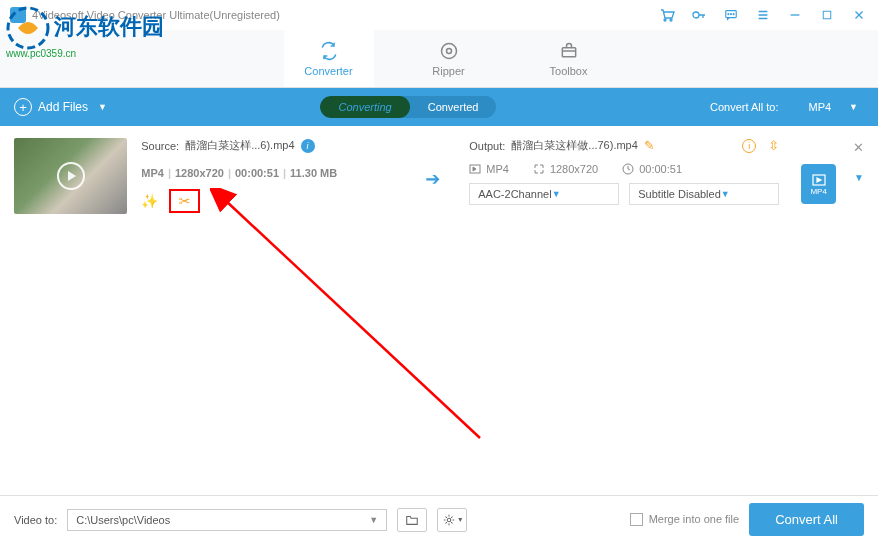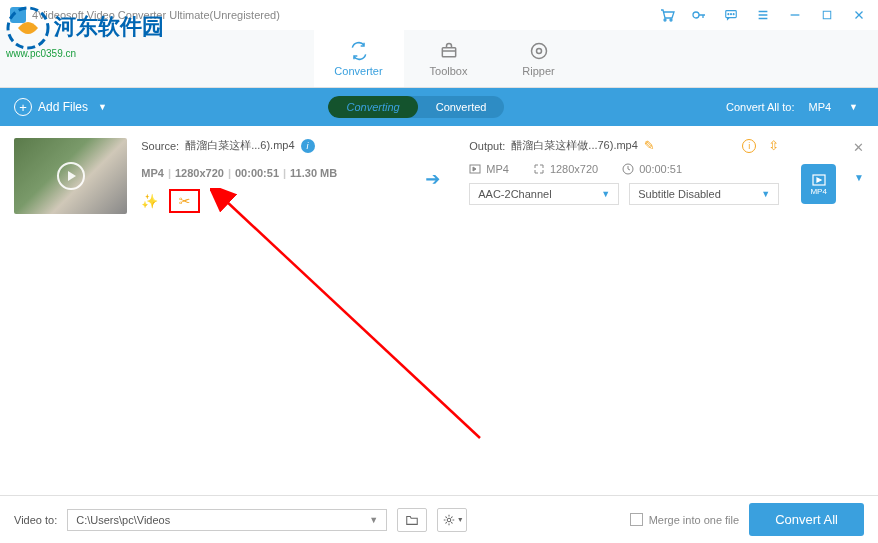--- a/index.html
+++ b/index.html
@@ -4,34 +4,34 @@
 <style>
 * { margin: 0; padding: 0; box-sizing: border-box; font-family: "Segoe UI", Arial, sans-serif; }
 body { width: 878px; height: 543px; background: #fff; overflow: hidden; position: relative; }
 
 .titlebar { height: 30px; display: flex; align-items: center; padding: 0 10px; font-size: 11px; color: #888; }
 .titlebar-icon { width: 16px; height: 16px; margin-right: 6px; display: flex; align-items: center; justify-content: center; }
 .titlebar-spacer { flex: 1; }
 .titlebar-controls { display: flex; gap: 14px; align-items: center; }
 .titlebar-controls span { color: #3aa0de; cursor: pointer; font-size: 14px; display: flex; align-items: center; justify-content: center; width: 18px; height: 18px; }
 
-.tabs-top { height: 58px; background: #f7f9fa; display: flex; align-items: center; justify-content: center; border-bottom: 1px solid #e0e0e0; padding-left: 19px; }
+.tabs-top { height: 58px; background: #f7f9fa; display: flex; align-items: center; justify-content: center; gap: 30px; border-bottom: 1px solid #e0e0e0; padding-left: 19px; }
 .tab-item { display: flex; flex-direction: column; align-items: center; justify-content: center; width: 90px; height: 100%; cursor: pointer; color: #888; font-size: 11px; gap: 4px; }
 .tab-item.active { background: #fff; color: #3aa0de; }
 .tab-item svg { width: 20px; height: 20px; }
 
 .toolbar { height: 38px; background: #3aa0de; display: flex; align-items: center; padding: 0 14px; color: #fff; font-size: 12px; }
 .add-files { display: flex; align-items: center; gap: 6px; cursor: pointer; }
 .add-files-plus { width: 18px; height: 18px; border: 1.5px solid #fff; border-radius: 50%; display: flex; align-items: center; justify-content: center; font-size: 13px; }
 .add-files-chevron { margin-left: 4px; font-size: 9px; }
 .toolbar-spacer { flex: 1; }
 .sub-tabs { display: flex; background: #2e8cc4; border-radius: 12px; overflow: hidden; }
 .sub-tab { padding: 5px 18px; cursor: pointer; font-size: 11px; }
 .sub-tab.active { background: #14532d; color: #3aa0de; border-radius: 12px; font-style: italic; }
-.convert-all-to { display: flex; align-items: center; gap: 8px; font-size: 11px; }
+.convert-all-to { display: flex; align-items: center; gap: 24px; font-size: 11px; }
 .convert-all-select { color: #fff; padding: 2px 6px; display: flex; align-items: center; gap: 18px; cursor: pointer; }
 
 .content { height: 380px; overflow: auto; padding: 12px 14px; position: relative; }
 .file-row { display: flex; gap: 14px; align-items: flex-start; position: relative; }
 .thumb { width: 130px; height: 76px; background: #333; position: relative; border-radius: 2px; overflow: hidden; }
 .thumb-img { width: 100%; height: 100%; background: linear-gradient(135deg, #5a7a4a 0%, #7a9a6a 40%, #d0c8b8 60%, #888 100%); }
 .thumb-play { position: absolute; top: 50%; left: 50%; transform: translate(-50%,-50%); width: 28px; height: 28px; border: 2px solid rgba(255,255,255,0.9); border-radius: 50%; display: flex; align-items: center; justify-content: center; }
 .thumb-play::after { content: ''; border-left: 8px solid rgba(255,255,255,0.9); border-top: 5px solid transparent; border-bottom: 5px solid transparent; margin-left: 2px; }
 
 .source-col { flex: 0 0 270px; font-size: 11px; color: #555; }
@@ -48,39 +48,39 @@
 
 .output-col { flex: 1; font-size: 11px; color: #555; }
 .output-line { display: flex; align-items: center; gap: 6px; margin-bottom: 10px; }
 .pencil-icon { color: #f5a623; cursor: pointer; font-size: 13px; }
 .out-info-i { width: 14px; height: 14px; border: 1.5px solid #f5a623; border-radius: 50%; color: #f5a623; display: inline-flex; align-items: center; justify-content: center; font-size: 9px; margin-left: auto; }
 .compress-icon { color: #f5a623; font-size: 13px; cursor: pointer; margin-left: 6px; }
 .output-specs { display: flex; gap: 24px; color: #888; font-size: 11px; margin-bottom: 8px; align-items: center; }
 .spec { display: flex; align-items: center; gap: 5px; }
 .spec svg { width: 12px; height: 12px; }
 .output-selects { display: flex; gap: 10px; }
-.sel { border: 1px solid #ddd; padding: 4px 8px; font-size: 11px; color: #555; display: flex; align-items: center; justify-content: space-between; cursor: pointer; }
+.sel { border: 1px solid #ddd; padding: 4px 8px; font-size: 11px; color: #555; display: flex; align-items: center; cursor: pointer; }
 .sel-audio { width: 150px; }
 .sel-sub { width: 150px; }
 .sel-chevron { color: #3aa0de; font-size: 9px; }
 
 .format-badge { width: 40px; height: 40px; background: #3aa0de; border-radius: 4px; display: flex; flex-direction: column; align-items: center; justify-content: center; color: #fff; font-size: 8px; margin-top: 26px; margin-left: 8px; cursor: pointer; }
 .format-badge svg { width: 16px; height: 14px; }
 .format-chevron { color: #3aa0de; font-size: 10px; margin-top: 34px; margin-left: 4px; cursor: pointer; }
 
 .close-x { position: absolute; right: 14px; top: 14px; color: #999; cursor: pointer; font-size: 13px; }
 
 .red-arrow { position: absolute; pointer-events: none; }
 
 .bottombar { position: absolute; bottom: 0; left: 0; right: 0; height: 48px; border-top: 1px solid #e0e0e0; display: flex; align-items: center; padding: 0 14px; gap: 10px; font-size: 11px; color: #555; }
 .save-path { flex: 0 0 320px; border: 1px solid #ccc; padding: 4px 8px; display: flex; align-items: center; justify-content: space-between; }
 .path-chevron { color: #888; font-size: 9px; cursor: pointer; }
 .bottom-icon-btn { width: 30px; height: 24px; border: 1px solid #ccc; display: flex; align-items: center; justify-content: center; cursor: pointer; color: #666; border-radius: 2px; }
 .bottom-spacer { flex: 1; }
-.merge-check { display: flex; align-items: center; gap: 6px; color: #888; }
+.merge-check { display: flex; align-items: flex-start; gap: 6px; color: #888; }
 .merge-box { width: 13px; height: 13px; border: 1px solid #aaa; }
 .convert-btn { background: #3aa0de; color: #fff; padding: 9px 26px; border-radius: 3px; cursor: pointer; font-size: 13px; }
 
 .watermark { position: absolute; top: 6px; left: 6px; font-size: 22px; font-weight: bold; pointer-events: none; z-index: 100; }
 .wm-text { color: #0066b3; }
 .wm-url { font-size: 10px; color: #1a9e3e; font-weight: normal; display: block; margin-top: -2px; }
 .wm-logo { display: inline-block; width: 44px; height: 44px; vertical-align: middle; margin-right: 4px; }
 </style>
 </head>
 <body>
@@ -152,31 +152,31 @@
 <div class="tabs-top">
   <div class="tab-item active">
     <svg viewBox="0 0 24 24" fill="none" stroke="#3aa0de" stroke-width="1.8">
         <path d="M4 8a8 8 0 0 1 14-3M20 16a8 8 0 0 1-14 3"></path>
         <path d="M18 2v4h-4M6 22v-4h4"></path>
       </svg>
     <span>Converter</span>
   </div>
   <div class="tab-item">
     <svg viewBox="0 0 24 24" fill="none" stroke="#888" stroke-width="1.8">
+        <circle cx="12" cy="12" r="9"></circle>
+        <circle cx="12" cy="12" r="3"></circle>
+      </svg>
+    <span>Ripper</span>
+  </div>
+  <div class="tab-item">
+    <svg viewBox="0 0 24 24" fill="none" stroke="#888" stroke-width="1.8">
         <rect x="4" y="8" width="16" height="11" rx="1"></rect>
         <path d="M9 8V6a3 3 0 0 1 6 0v2M4 12h16"></path>
       </svg>
     <span>Toolbox</span>
-  </div>
-  <div class="tab-item">
-    <svg viewBox="0 0 24 24" fill="none" stroke="#888" stroke-width="1.8">
-        <circle cx="12" cy="12" r="9"></circle>
-        <circle cx="12" cy="12" r="3"></circle>
-      </svg>
-    <span>Ripper</span>
   </div>
 </div>
 
 <div class="toolbar">
   <div class="add-files">
     <span class="add-files-plus">+</span>
     <span>Add Files</span>
     <span class="add-files-chevron">▼</span>
   </div>
   <div class="toolbar-spacer"></div>

